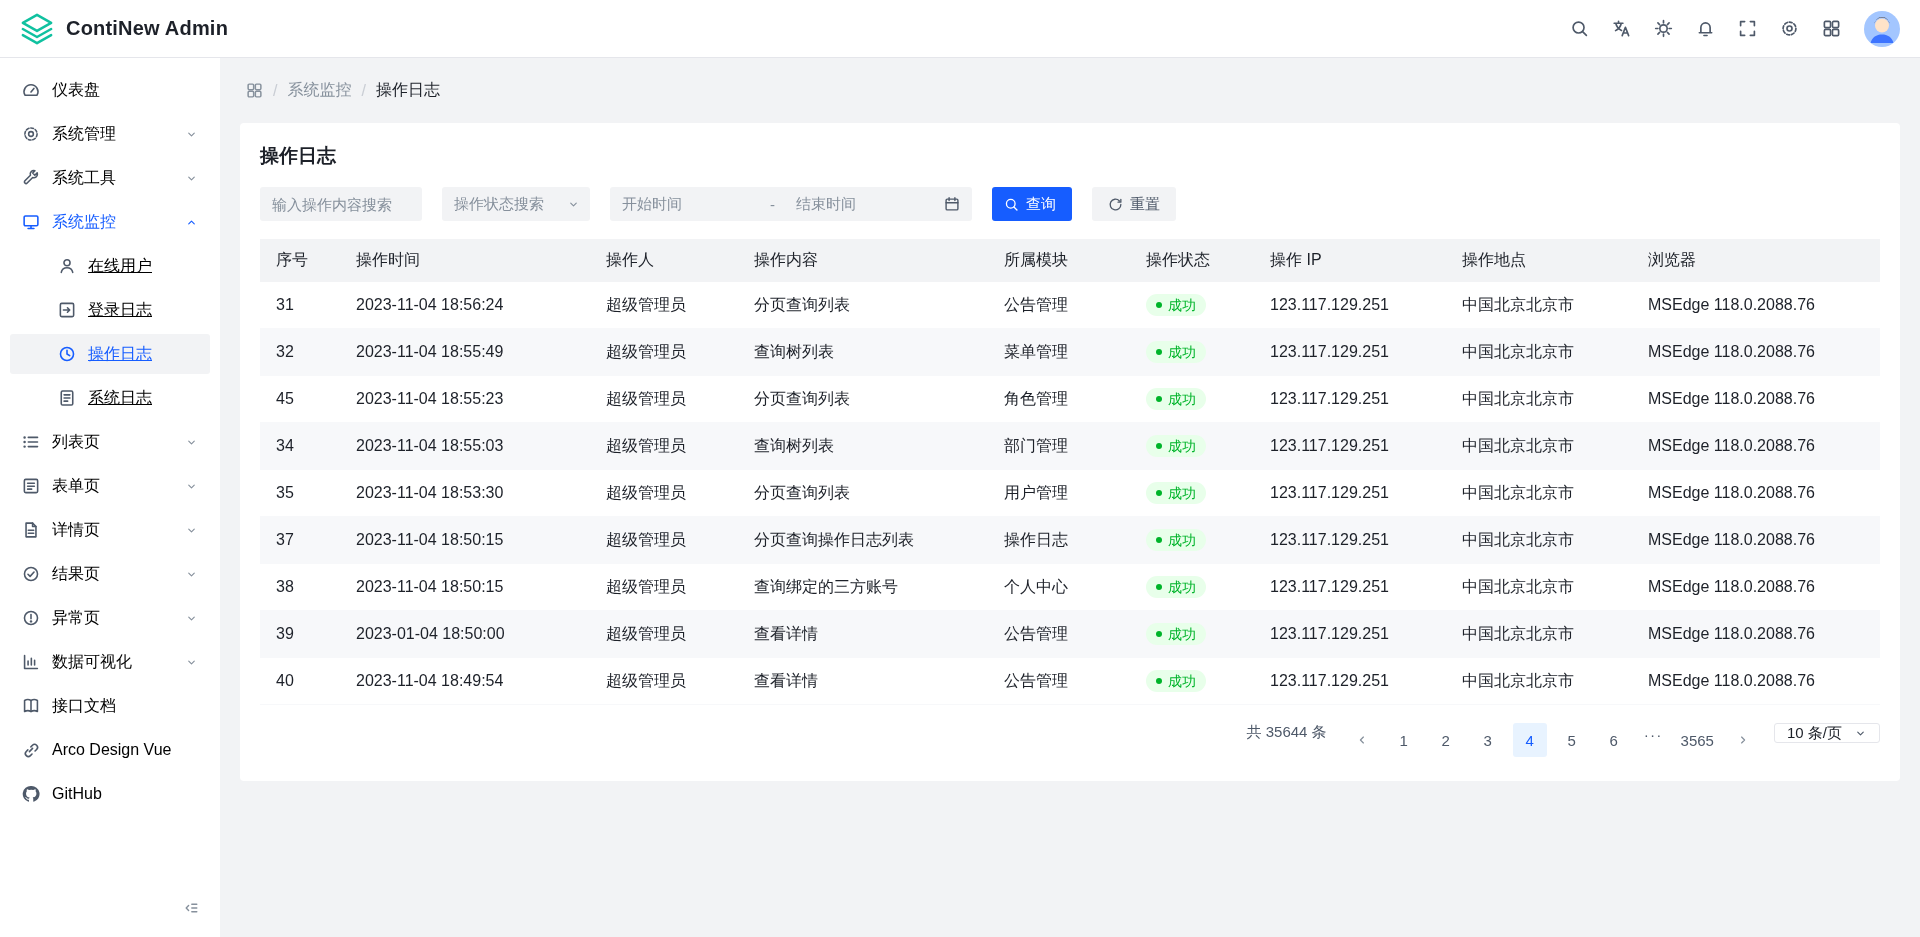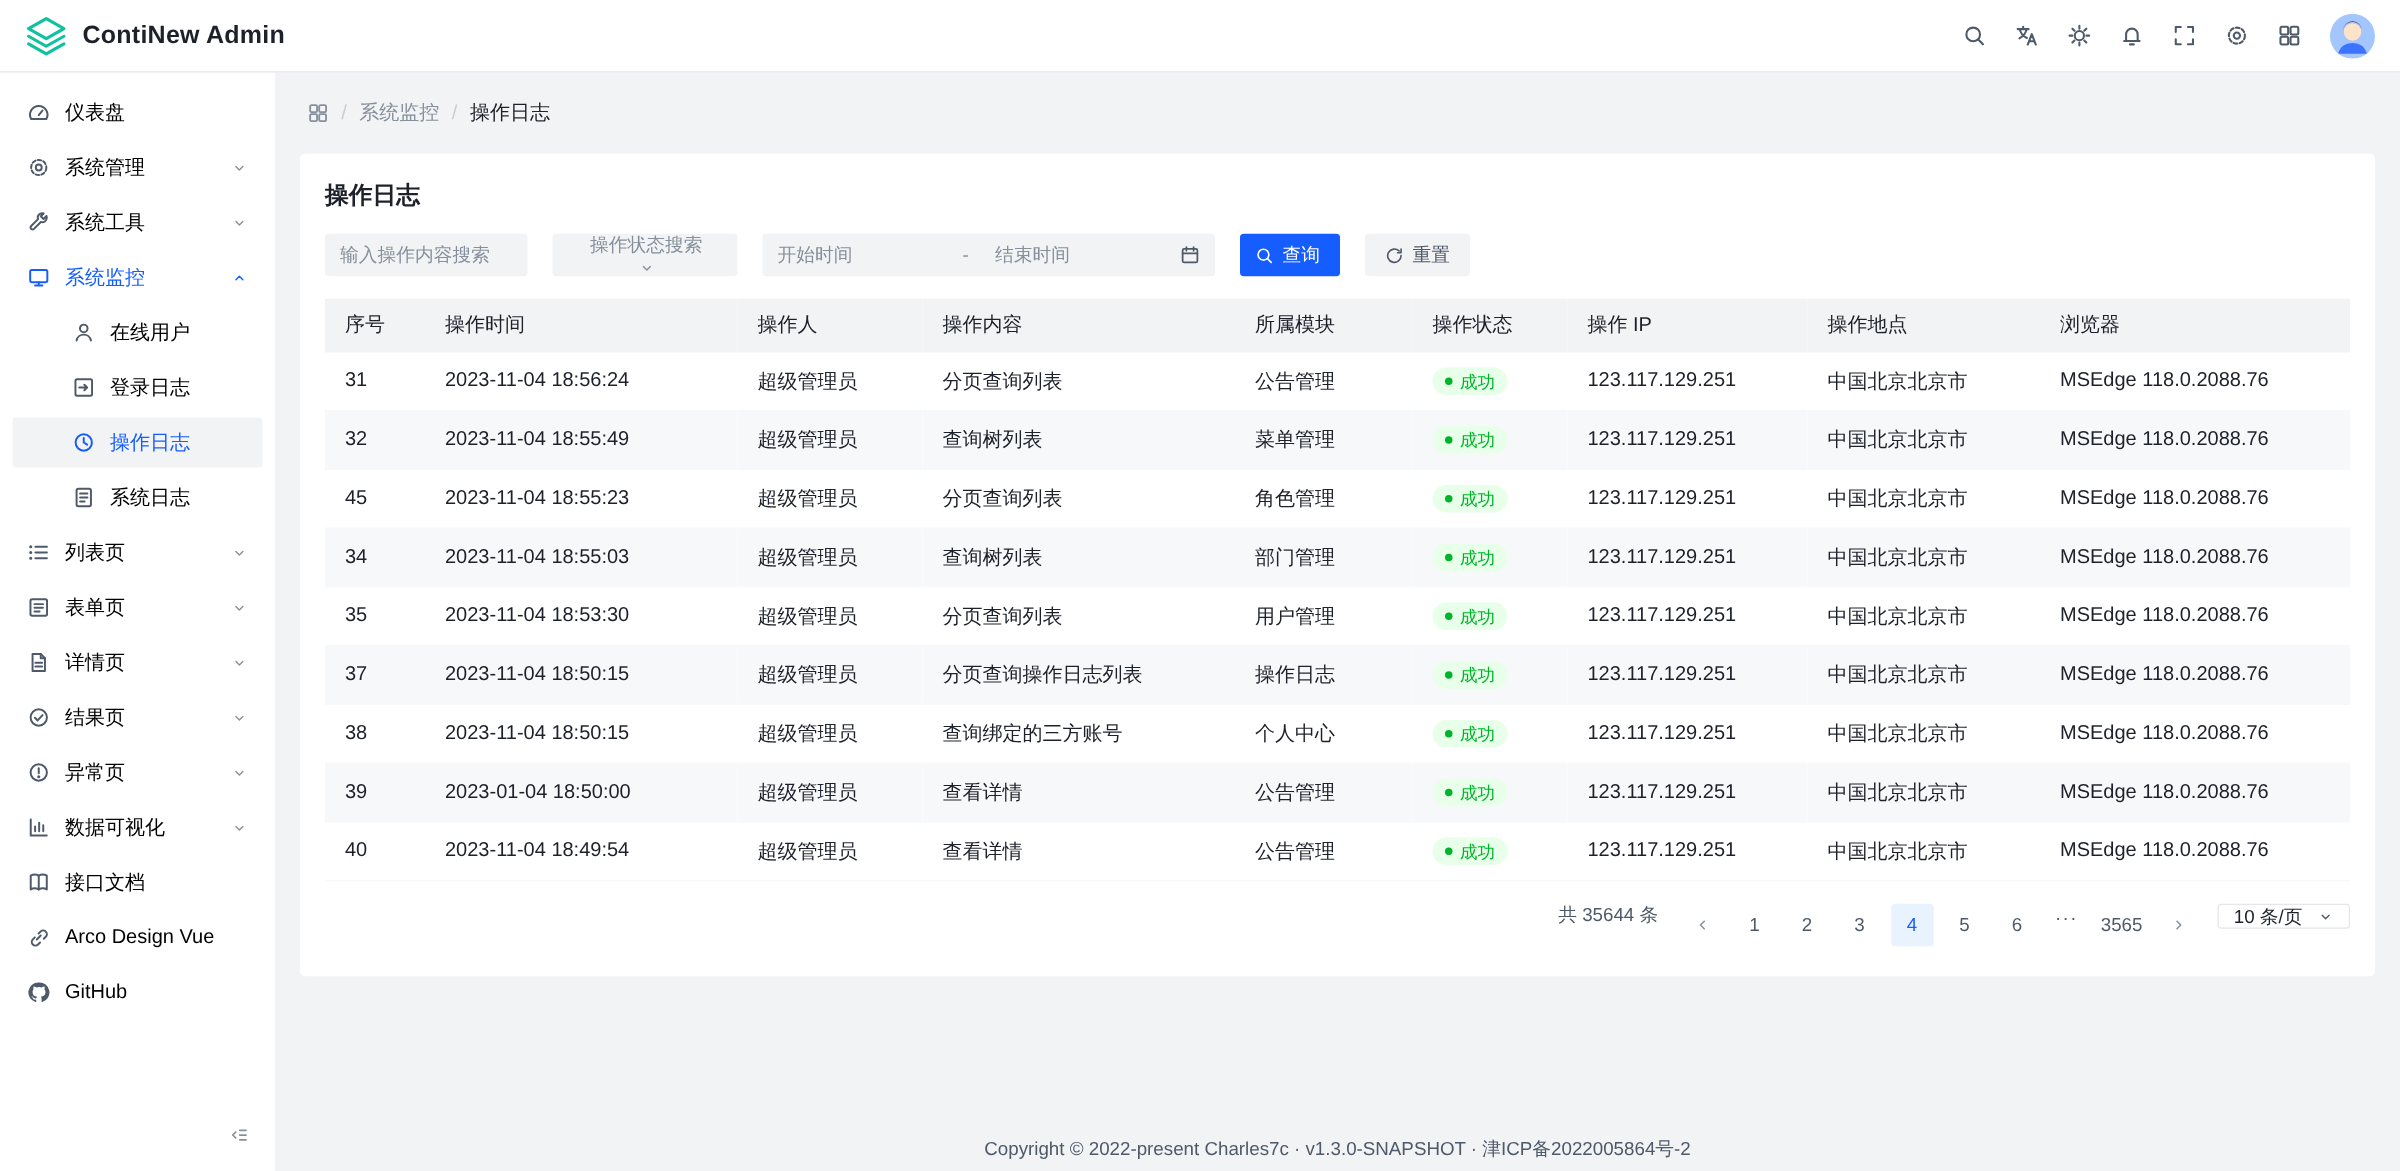--- a/index.html
+++ b/index.html
@@ -40,21 +40,21 @@
   }
   .menu-item {
     height:40px; margin:4px 10px; padding:0 12px;
     display:flex; align-items:center; gap:12px;
     border-radius:3px; font-size:16px; color:#000000; cursor:pointer;
     white-space:nowrap;
   }
   .menu-item .mi-icon { font-size:18px; color:#4e5969; flex:none; }
   .menu-item .mi-label { overflow:hidden; text-overflow:ellipsis; }
   .menu-item .chevron { margin-left:auto; font-size:13px; color:#86909c; }
-  .menu-item.child { padding-left:48px; }
+  .menu-item.child { padding-left:48px;text-decoration:underline; }
   .menu-item.active-parent { color:var(--accent); }
   .menu-item.active-parent .mi-icon, .menu-item.active-parent .chevron { color:var(--accent); }
   .menu-item.active { background:#f2f3f5; color:var(--accent); }
   .menu-item.active .mi-icon { color:var(--accent); }
   .collapse-btn {
     position:absolute; bottom:14px; right:14px;
     width:30px; height:30px; border-radius:3px;
     display:flex; align-items:center; justify-content:center;
     color:#86909c; font-size:16px;
   }
@@ -79,21 +79,21 @@
   
   .filters { display:flex; align-items:center; gap:20px; margin-bottom:18px; }
   .f-input {
     width:162px; height:34px; background:#f2f3f5; border:none; border-radius:3px;
     padding:0 12px; font-size:15px; color:#1d2129; font-family:inherit; outline:none;
   }
   .f-input::placeholder { color:#86909c; }
   .f-select {
     width:148px; height:34px; background:#f2f3f5; border-radius:3px;
     display:flex; align-items:center; justify-content:space-between;
-    padding:0 10px 0 12px; color:#86909c; font-size:15px; cursor:pointer;flex-direction:column;
+    padding:0 10px 0 12px; color:#86909c; font-size:15px; cursor:pointer;
   }
   .f-select .sel-arrow { color:#86909c; font-size:13px; }
   .f-range {
     width:362px; height:34px; background:#f2f3f5; border-radius:3px;
     display:flex; align-items:center; gap:21px;
     padding:0 12px; color:#86909c; font-size:15px; cursor:pointer;
   }
   .f-range .ph { flex:1; }
   .f-range .range-sep { flex:none; }
   .f-range .cal { color:#4e5969; font-size:16px; }
@@ -676,17 +676,14 @@
           <span>10 条/页</span>
           <span class="sel-arrow">
             <svg viewBox="0 0 16 16" width="1em" height="1em" fill="none" stroke="currentColor" stroke-width="1.4" stroke-linecap="round" stroke-linejoin="round">
               <path d="m4.6 6.4 3.4 3.4 3.4-3.4"></path>
             </svg>
           </span>
         </div>
       </div>
   </section>
 
-  <div class="footer">
-    <span>Copyright © 2022-present Charles7c · v1.3.0-SNAPSHOT · 津ICP备2022005864号-2</span>
-  </div>
 
 </main>
 
 </body></html>

